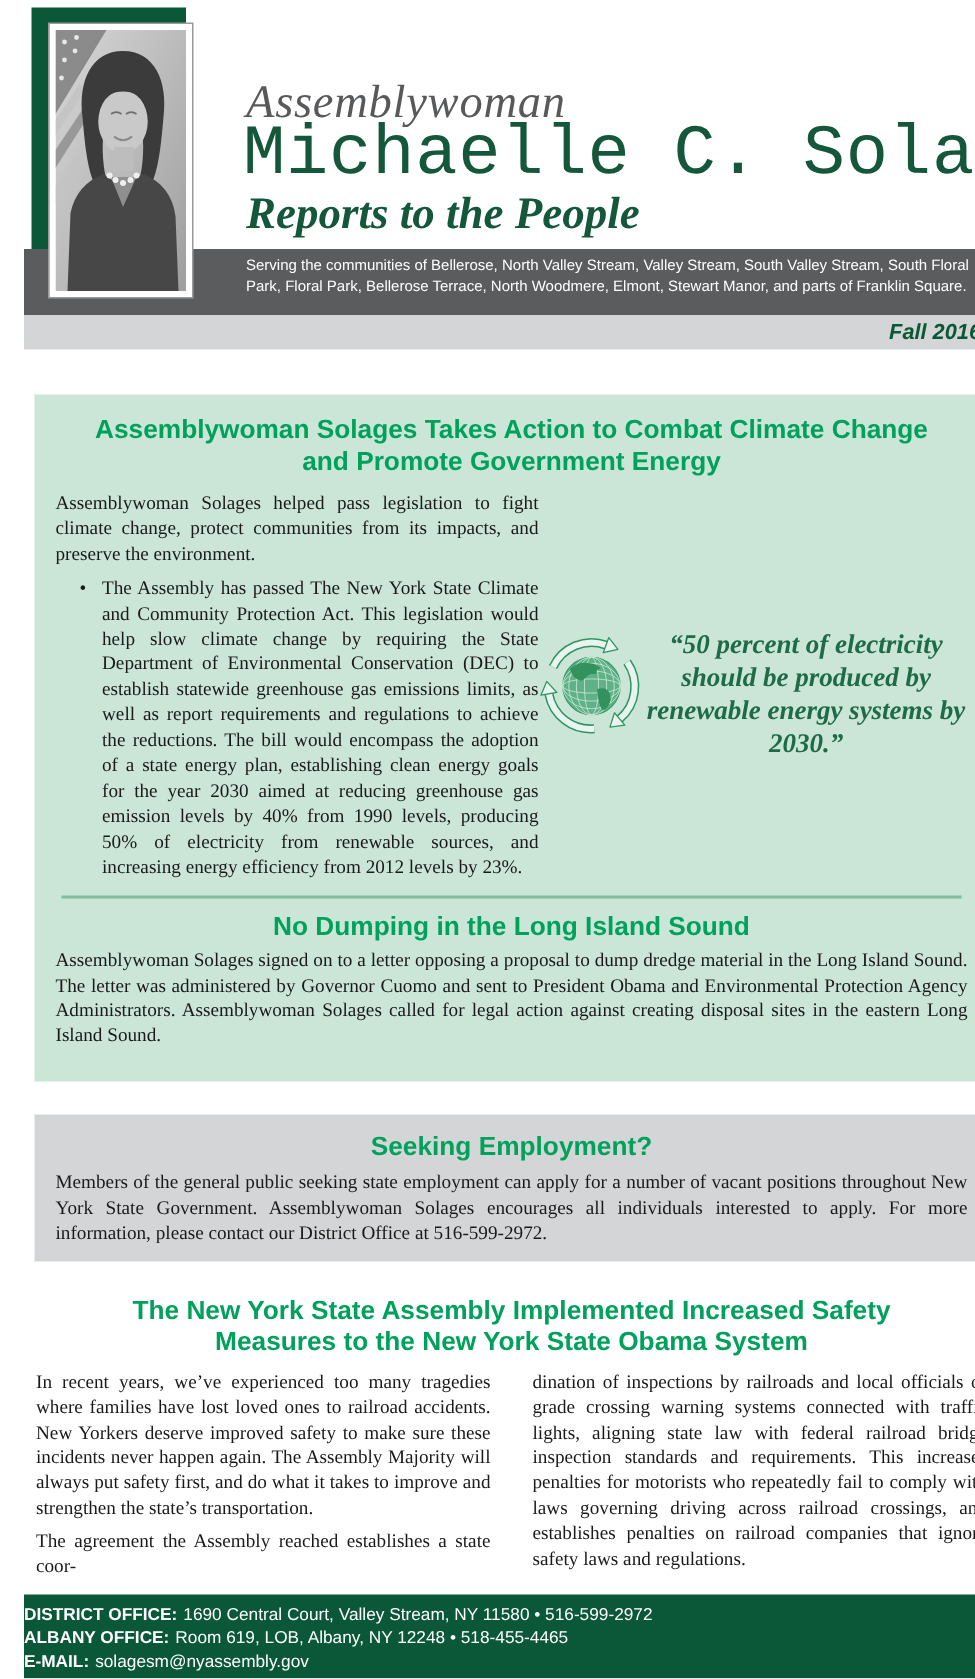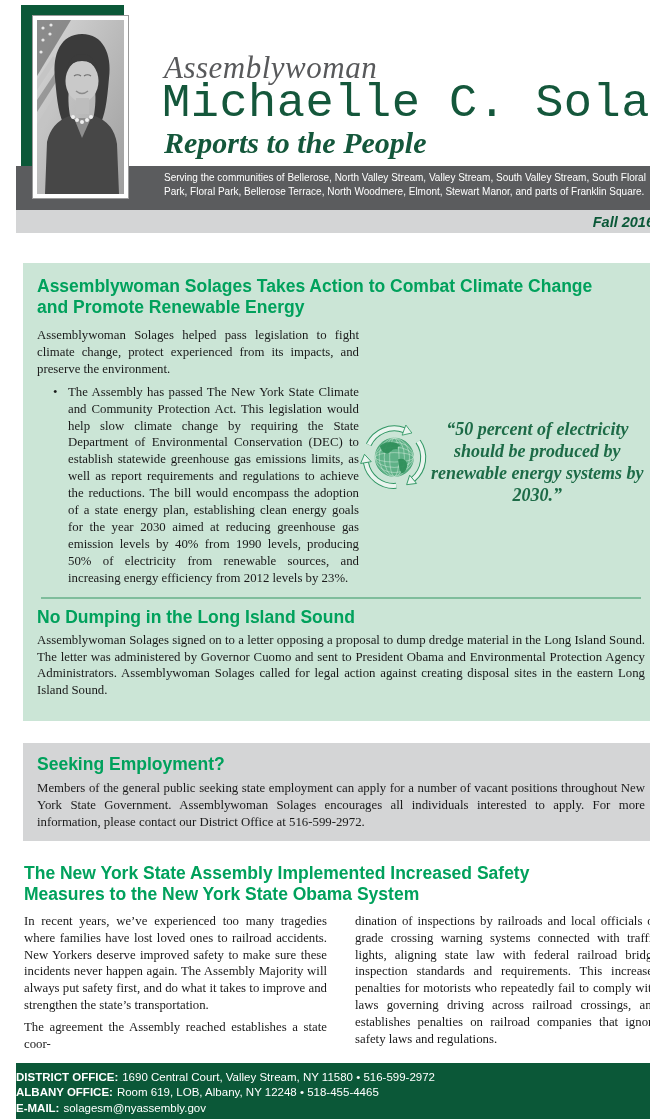--- a/index.html
+++ b/index.html
@@ -40,21 +40,21 @@
     position:absolute;left:0;top:210px;width:650px;height:23px;background:#D4D5D6;box-sizing:border-box;
     text-align:right;padding:3px 12px 0 0;
   }
   .issue-date{
     font-family:"Liberation Sans",sans-serif;font-weight:bold;font-style:italic;
     font-size:14.5px;color:#0B5838;
   }
   
   .green-head{
     font-family:"Liberation Sans",sans-serif;font-weight:bold;color:#00A15C;
-    font-size:17.5px;line-height:21px;
+    font-size:17.5px;line-height:21px;text-align:center;
   }
   .body-text{
     font-size:12.8px;line-height:16.9px;text-align:justify;hyphens:auto;-webkit-hyphens:auto;
   }
   
   .sec-climate{
     flex:none;margin:30px 7px 0 7px;background:#CBE5D6;box-sizing:border-box;
     padding:13px 14px 12px 14px;min-height:458px;
   }
   .climate-grid{display:flex;margin-top:9px;}
@@ -147,26 +147,26 @@
       <div class="serving-text">Serving the communities of Bellerose, North Valley Stream, Valley Stream, South Valley Stream, South Floral Park, Floral Park, Bellerose Terrace, North Woodmere, Elmont, Stewart Manor, and parts of Franklin Square.</div>
     </div>
     <div class="issue-band">
       <span class="issue-date">Fall 2016</span>
     </div>
   </div>
 
   <section class="sec-climate">
     <div class="green-head">
       <span style="display:block">Assemblywoman Solages Takes Action to Combat Climate Change</span>
-      <span style="display:block">and Promote Renewable Energy</span>
+      <span style="display:block">and Promote Government Energy</span>
     </div>
 
     <div class="climate-grid">
       <div class="climate-left">
-        <div class="body-text">Assemblywoman Solages helped pass legislation to fight climate change, protect experienced from its impacts, and preserve the environment.</div>
+        <div class="body-text">Assemblywoman Solages helped pass legislation to fight climate change, protect communities from its impacts, and preserve the environment.</div>
         <div class="bullet-item">
           <span class="bullet-dot">•</span>
           <div class="body-text bullet-body">The Assembly has passed The New York State Climate and Community Protection Act. This legislation would help slow climate change by requiring the State Department of Environmental Conservation (DEC) to establish statewide greenhouse gas emissions limits, as well as report requirements and regulations to achieve the reductions. The bill would encompass the adoption of a state energy plan, establishing clean energy goals for the year 2030 aimed at reducing greenhouse gas emission levels by 40% from 1990 levels, producing 50% of electricity from renewable sources, and increasing energy efficiency from 2012 levels by 23%.</div>
         </div>
       </div>
 
       <div class="climate-right">
         <div class="recycle-wrap">
           <svg viewBox="0 0 210 200">
 

